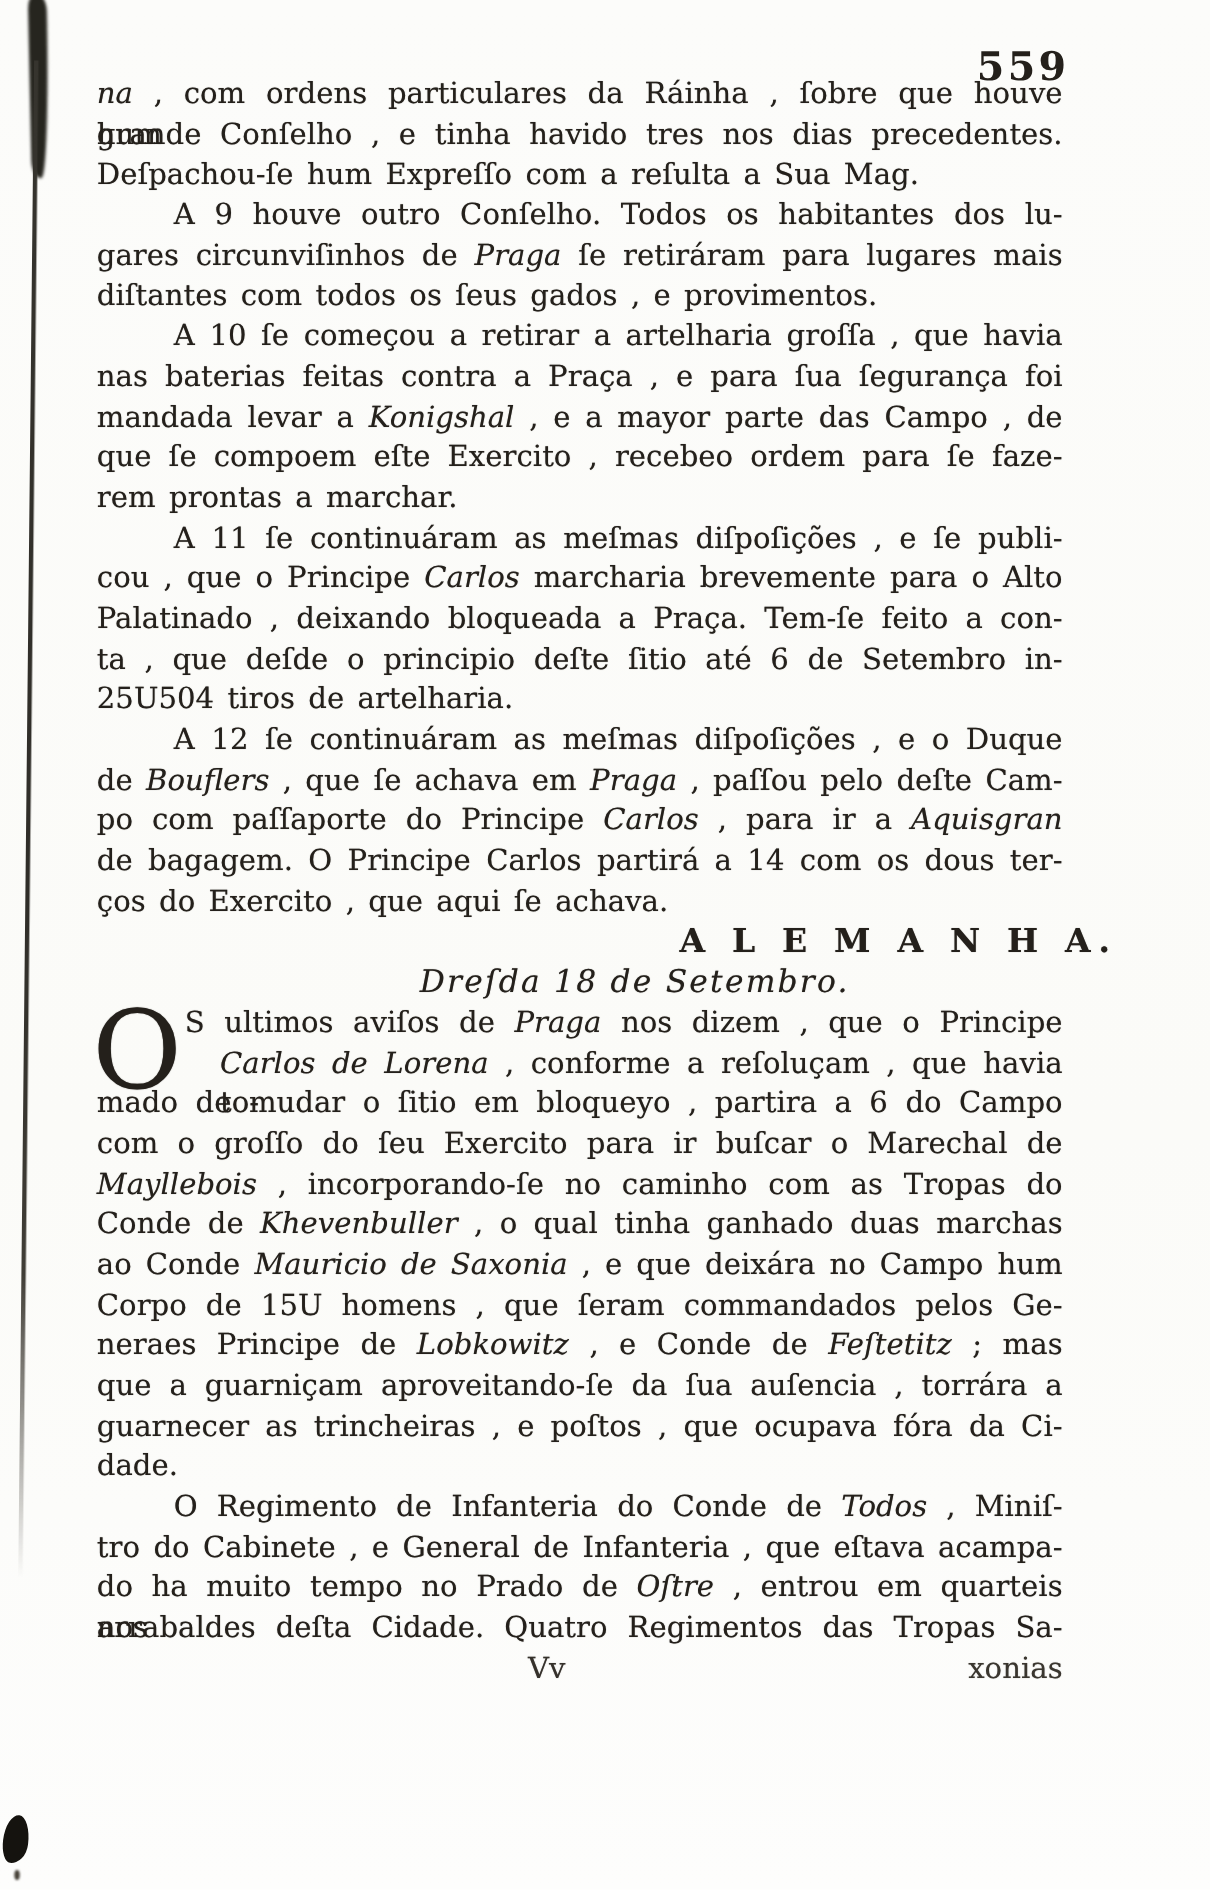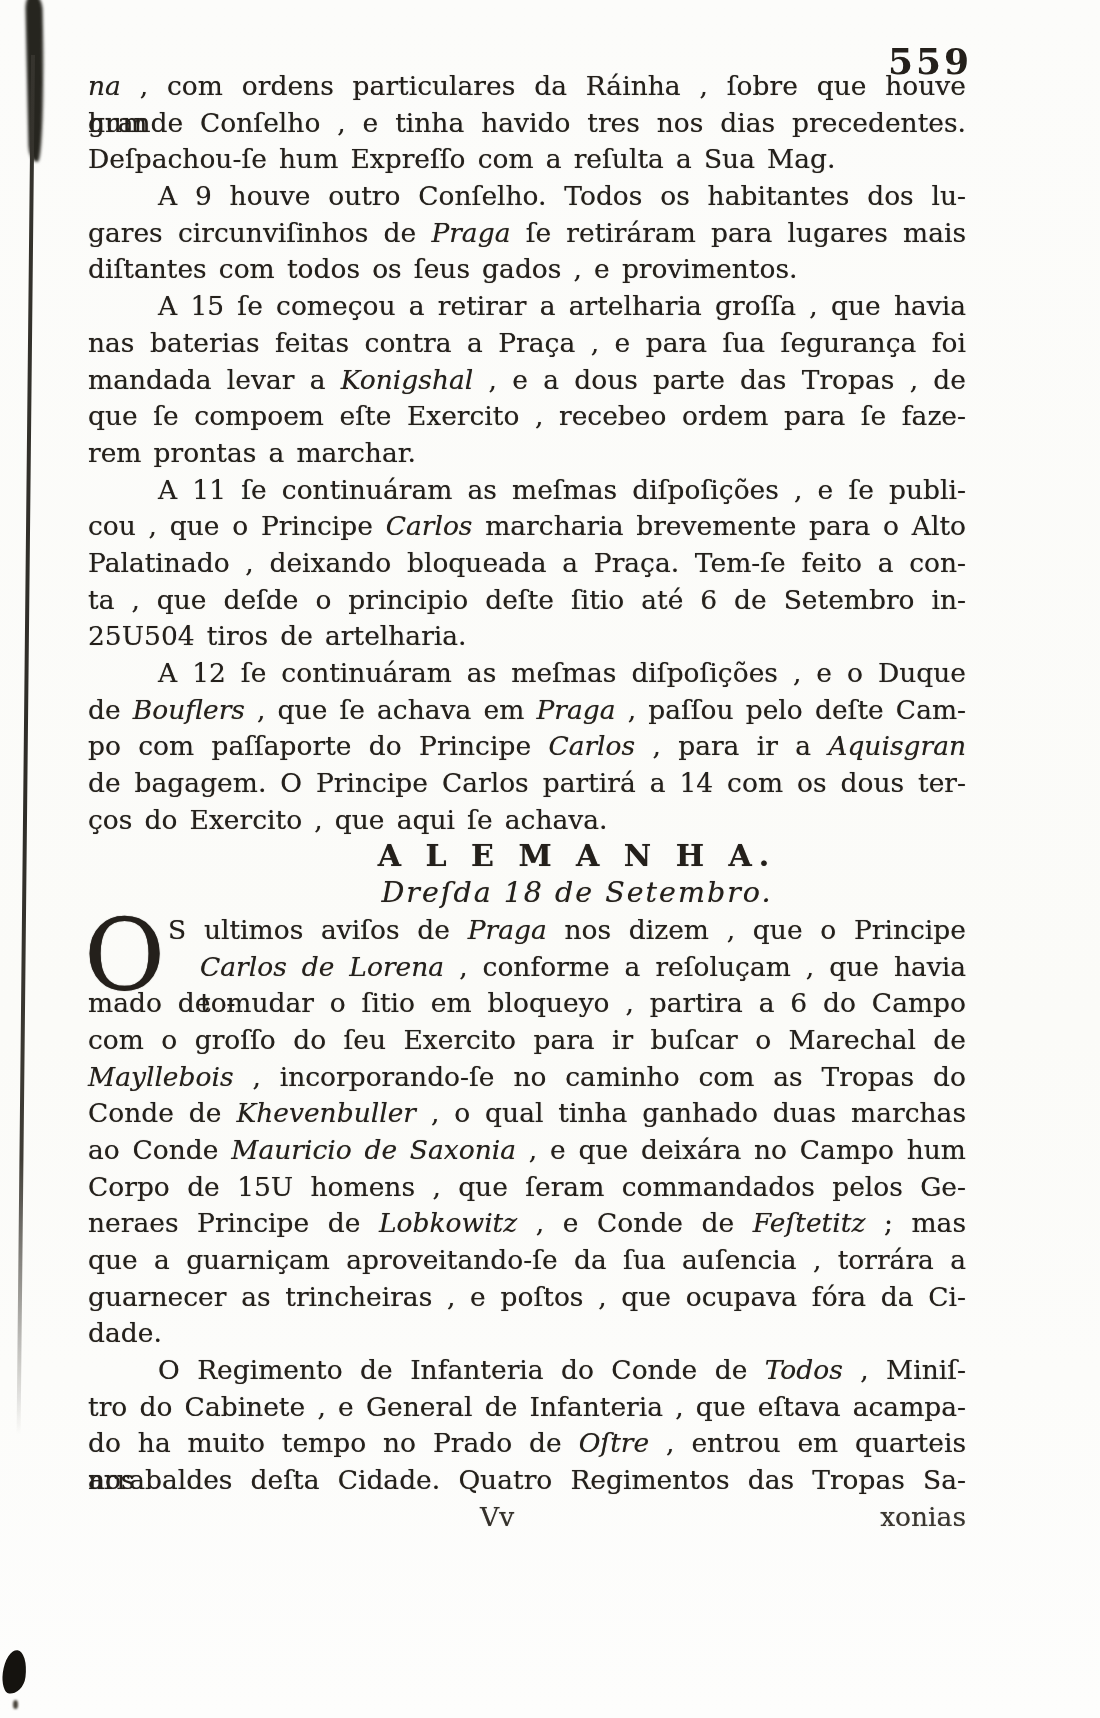--- a/index.html
+++ b/index.html
@@ -49,21 +49,21 @@
     white-space:normal;
   }
   .line.end{text-align-last:left;}
   .line.indent{padding-left:70px;}
   .line .it{font-style:italic;}
   .h-line{
     height:36.7px;line-height:36.7px;
     text-shadow:0 0 0.8px rgba(36,32,27,0.55);
   }
   .heading{
-    position:relative;left:50px;text-align:center;
+    position:relative;left:50px;text-align:right;
     font-size:30px;letter-spacing:7px;font-weight:600;
   }
   .dateline{
     position:relative;left:50px;text-align:center;
     font-size:28.5px;font-style:italic;letter-spacing:2px;
   }
   #body2{position:relative;}
   .dropcap{
     position:absolute;left:-4px;top:4px;
     font-size:99px;line-height:80px;
@@ -91,23 +91,23 @@
   <div class="page-number">559</div>
 
   <div class="text-col">
     <div id="body1">
         <div class="line"><span class="it">na</span><span> , com ordens particulares da Ráinha , ſobre que houve hum</span></div>
         <div class="line"><span>grande Conſelho , e tinha havido tres nos dias precedentes.</span></div>
         <div class="line end"><span>Deſpachou-ſe hum Expreſſo com a reſulta a Sua Mag.</span></div>
         <div class="line indent"><span>A 9 houve outro Conſelho. Todos os habitantes dos lu-</span></div>
         <div class="line"><span>gares circunviſinhos de </span><span class="it">Praga</span><span> ſe retiráram para lugares mais</span></div>
         <div class="line end"><span>diſtantes com todos os ſeus gados , e provimentos.</span></div>
-        <div class="line indent"><span>A 15 ſe começou a retirar a artelharia groſſa , que havia</span></div>
+        <div class="line indent"><span>A 10 ſe começou a retirar a artelharia groſſa , que havia</span></div>
         <div class="line"><span>nas baterias feitas contra a Praça , e para ſua ſegurança foi</span></div>
-        <div class="line"><span>mandada levar a </span><span class="it">Konigshal</span><span> , e a dous parte das Tropas , de</span></div>
+        <div class="line"><span>mandada levar a </span><span class="it">Konigshal</span><span> , e a mayor parte das Campo , de</span></div>
         <div class="line"><span>que ſe compoem eſte Exercito , recebeo ordem para ſe faze-</span></div>
         <div class="line end"><span>rem prontas a marchar.</span></div>
         <div class="line indent"><span>A 11 ſe continuáram as meſmas diſpoſições , e ſe publi-</span></div>
         <div class="line"><span>cou , que o Principe </span><span class="it">Carlos</span><span> marcharia brevemente para o Alto</span></div>
         <div class="line"><span>Palatinado , deixando bloqueada a Praça. Tem-ſe feito a con-</span></div>
         <div class="line"><span>ta , que deſde o principio deſte ſitio até 6 de Setembro in-</span></div>
         <div class="line end"><span>25U504 tiros de artelharia.</span></div>
         <div class="line indent"><span>A 12 ſe continuáram as meſmas diſpoſições , e o Duque</span></div>
         <div class="line"><span>de </span><span class="it">Bouflers</span><span> , que ſe achava em </span><span class="it">Praga</span><span> , paſſou pelo deſte Cam-</span></div>
         <div class="line"><span>po com paſſaporte do Principe </span><span class="it">Carlos</span><span> , para ir a </span><span class="it">Aquisgran</span></div>

